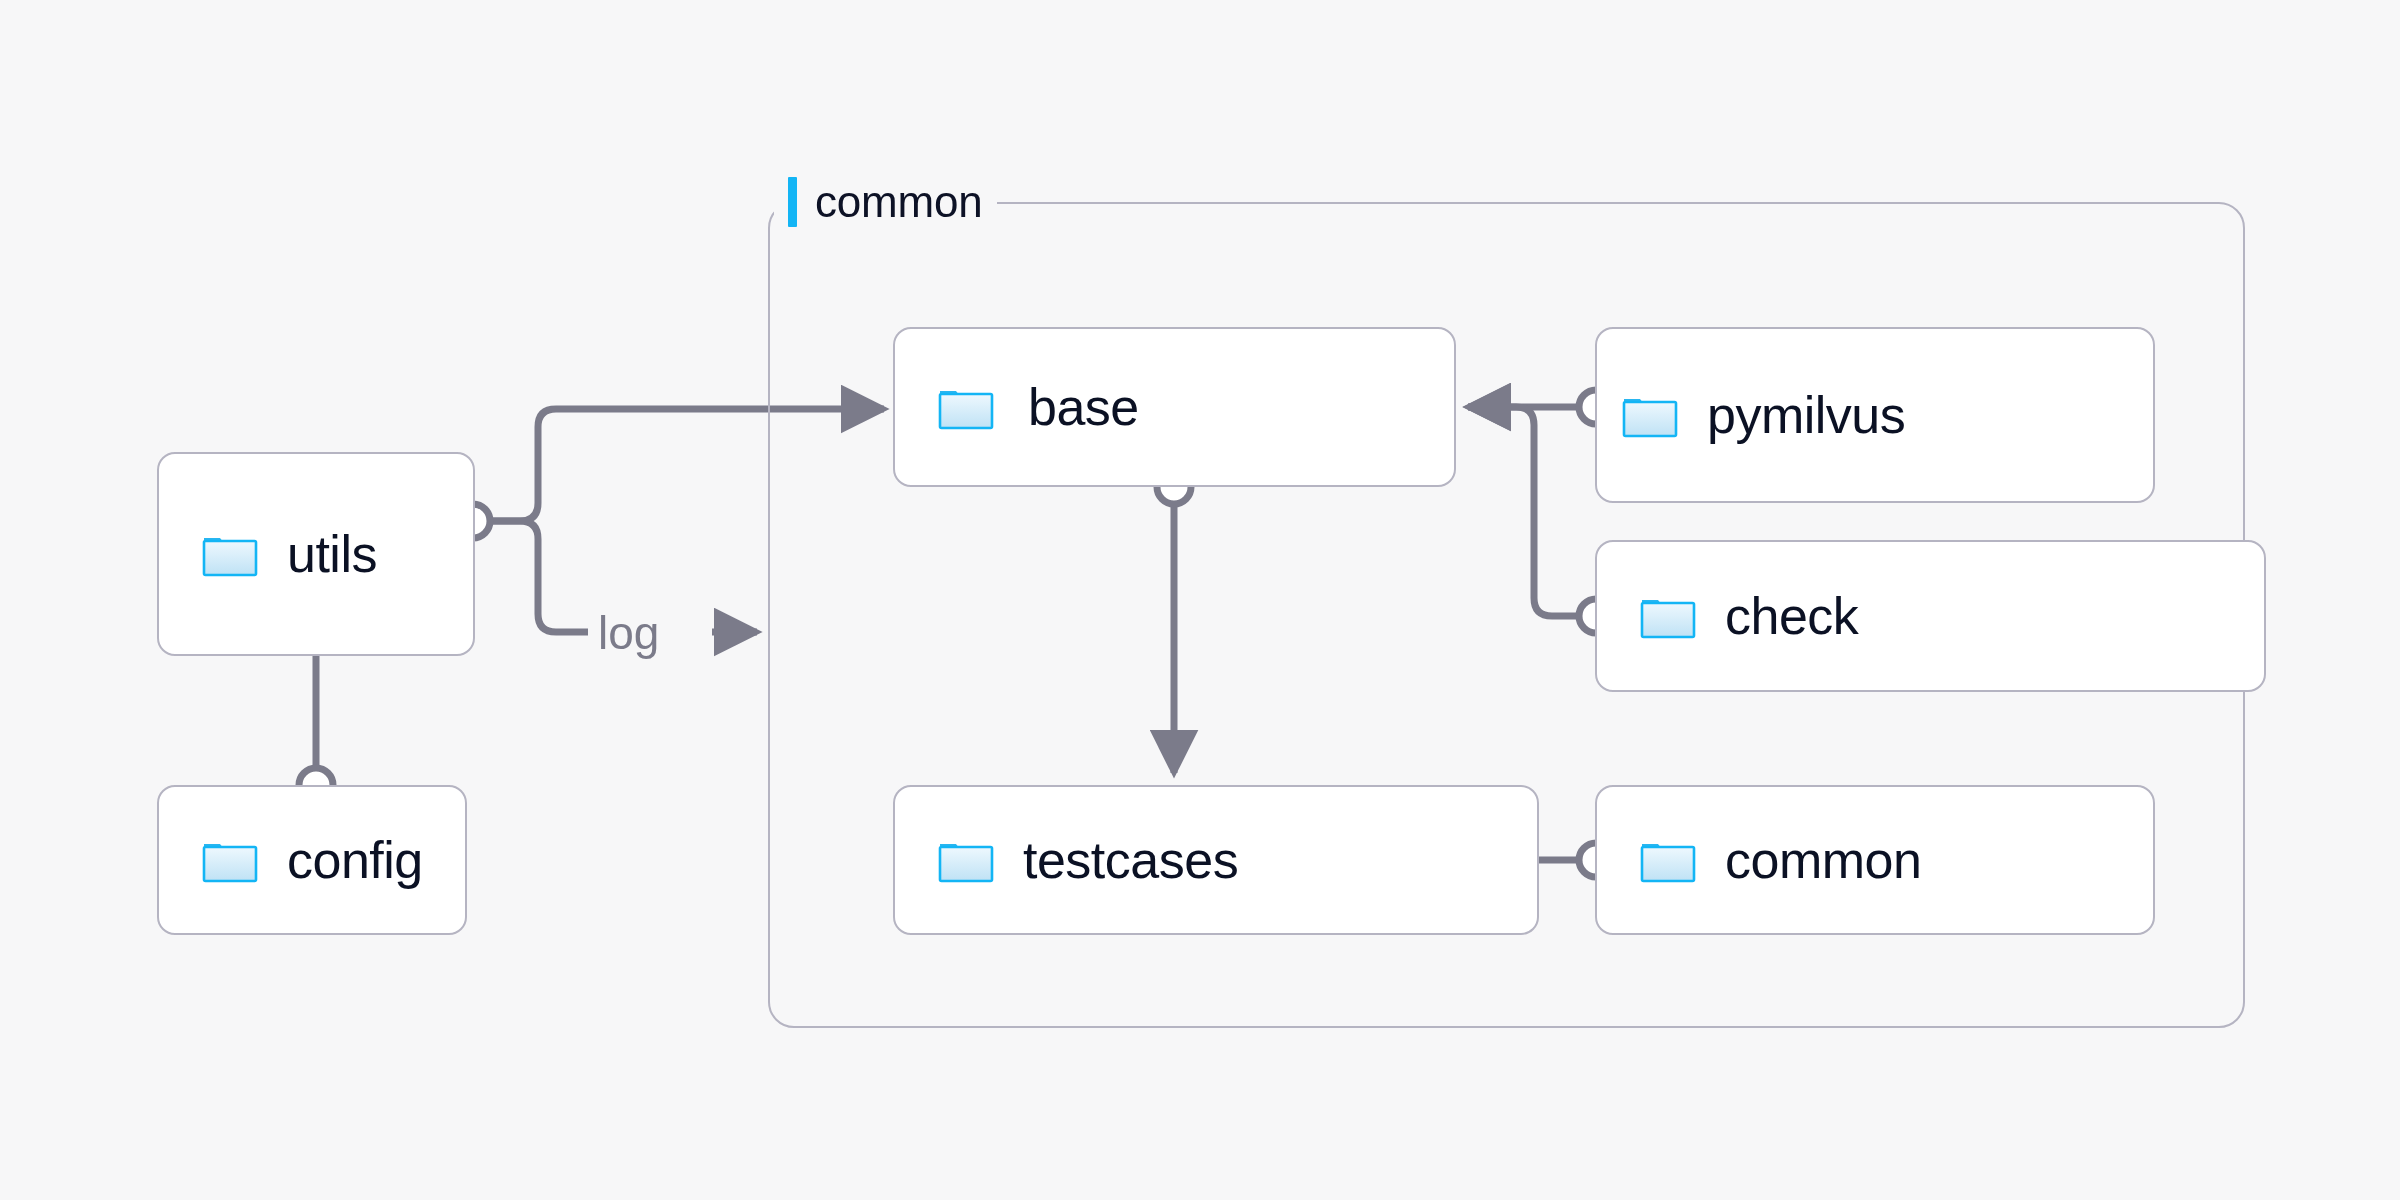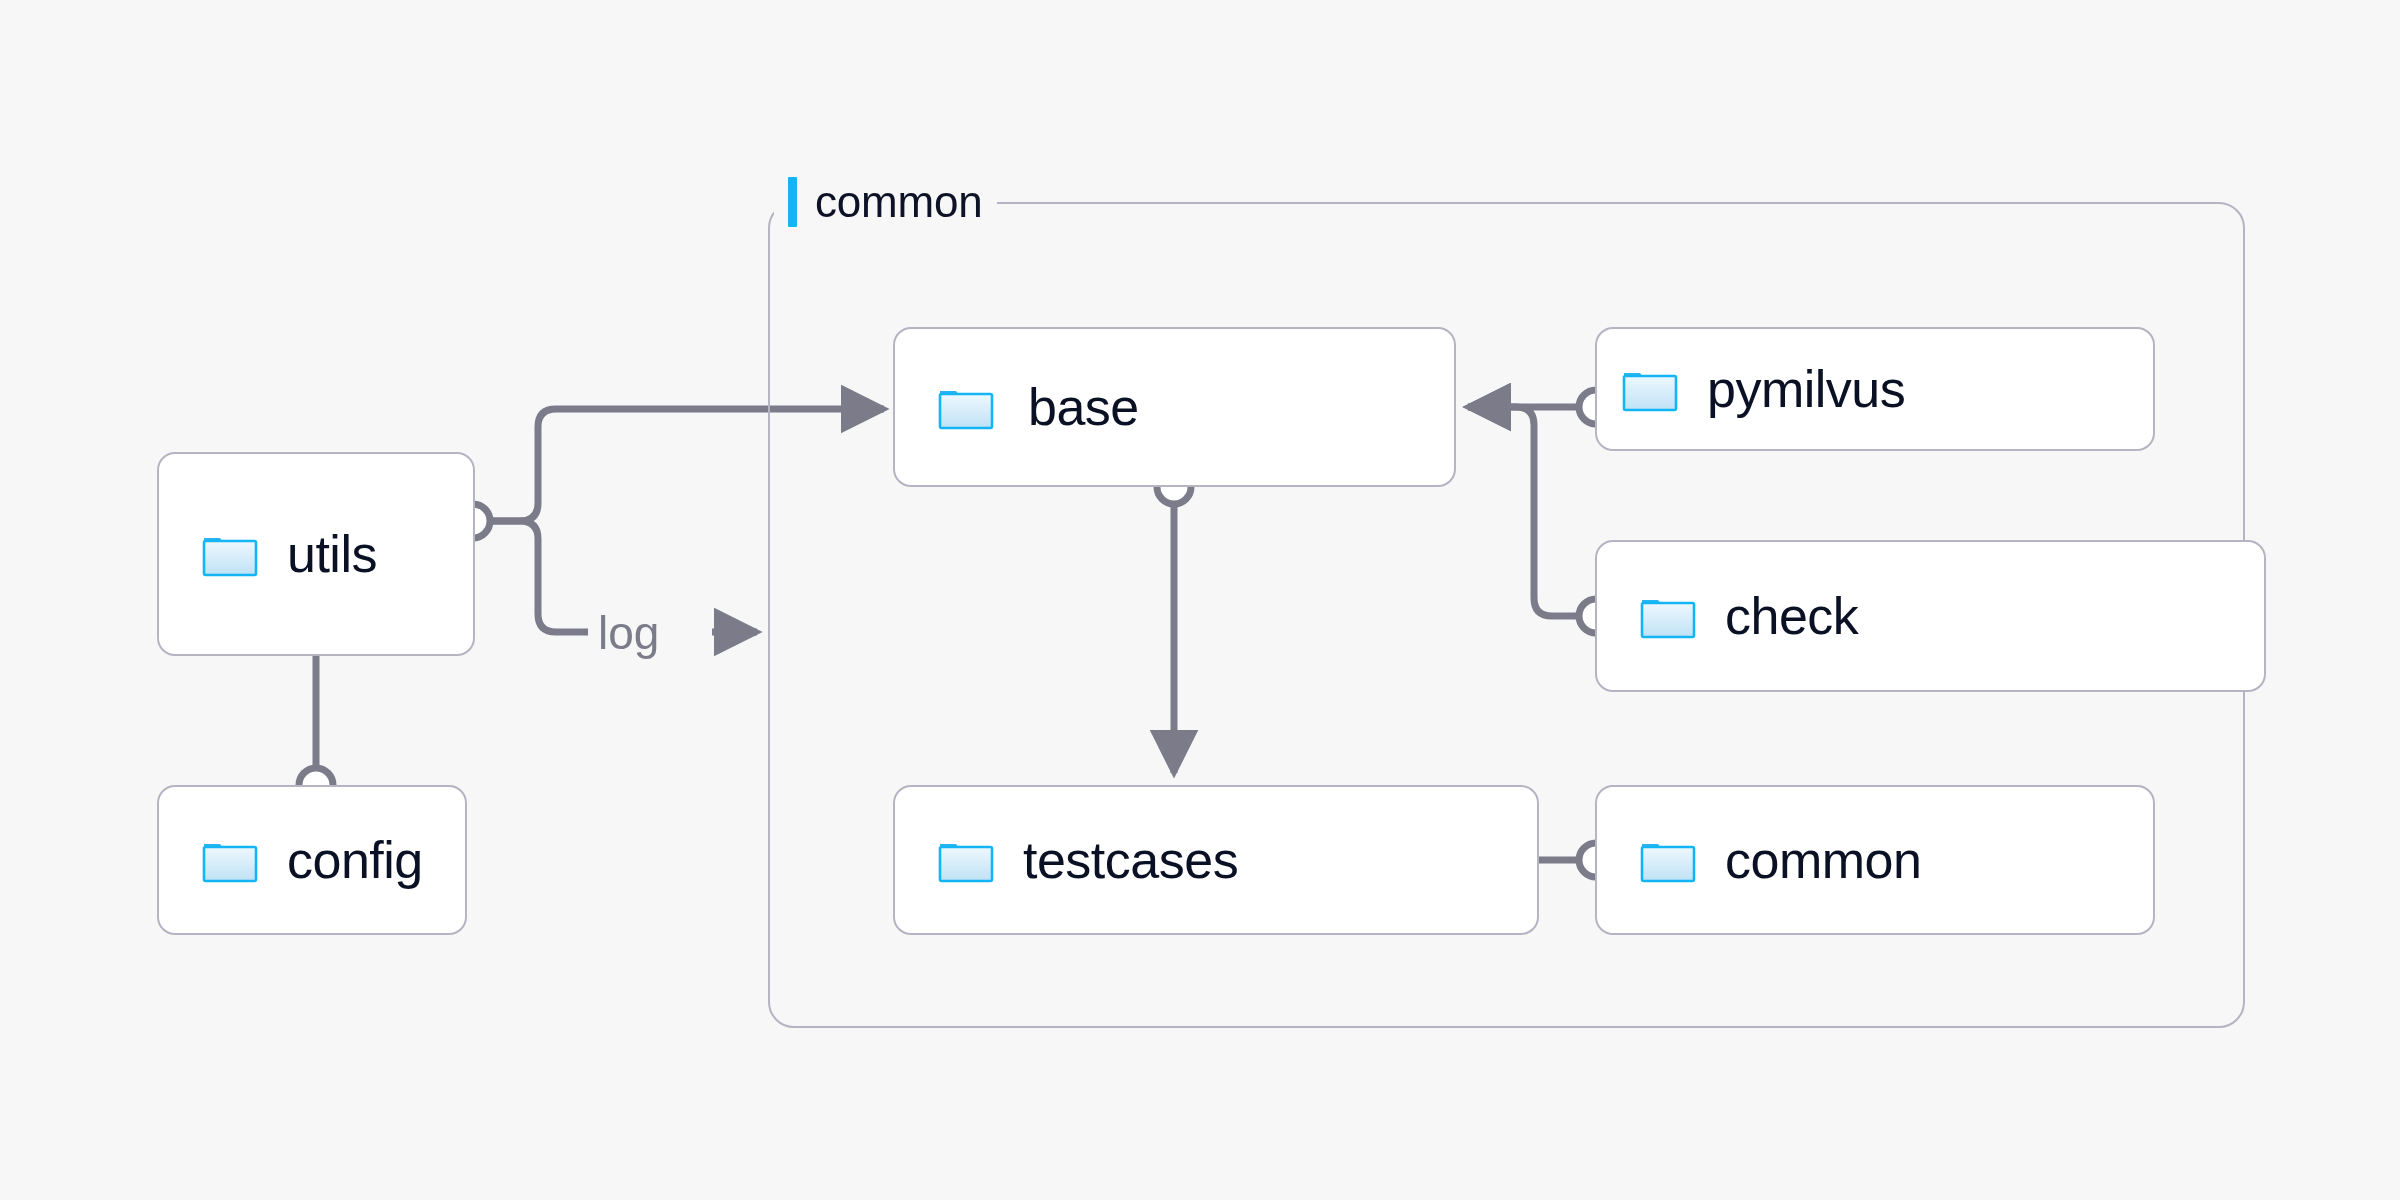--- a/index.html
+++ b/index.html
@@ -166,21 +166,21 @@
   </div>
 
   <div class="node" id="node-testcases" style="left: 893px; top: 785px; width: 646px; height: 150px; border-color: rgb(181, 180, 194); background: rgb(255, 255, 255);">
     <svg class="folder-icon" viewBox="0 0 58 50">
       <path d="M3 9 h16 l4 5 h1 v4 h-21 z" fill="#29b6f0"></path>
       <rect x="3" y="12" width="52" height="34" rx="1.5" fill="url(#folderGrad)" stroke="#13b5f5" stroke-width="2.6"></rect>
     </svg>
     <span class="node-label">testcases</span>
   </div>
 
-  <div class="node" id="node-pymilvus" style="left: 1595px; top: 327px; width: 560px; height: 124px; border-color: rgb(181, 180, 194); background: rgb(255, 255, 255); padding-left: 24px;">
+  <div class="node" id="node-pymilvus" style="left: 1595px; top: 327px; width: 560px; height: 176px; border-color: rgb(181, 180, 194); background: rgb(255, 255, 255); padding-left: 24px;">
     <svg class="folder-icon" viewBox="0 0 58 50">
       <path d="M3 9 h16 l4 5 h1 v4 h-21 z" fill="#29b6f0"></path>
       <rect x="3" y="12" width="52" height="34" rx="1.5" fill="url(#folderGrad)" stroke="#13b5f5" stroke-width="2.6"></rect>
     </svg>
     <span class="node-label">pymilvus</span>
   </div>
 
   <div class="node" id="node-check" style="left: 1595px; top: 540px; width: 671px; height: 152px; border-color: rgb(181, 180, 194); background: rgb(255, 255, 255);">
     <svg class="folder-icon" viewBox="0 0 58 50">
       <path d="M3 9 h16 l4 5 h1 v4 h-21 z" fill="#29b6f0"></path>

